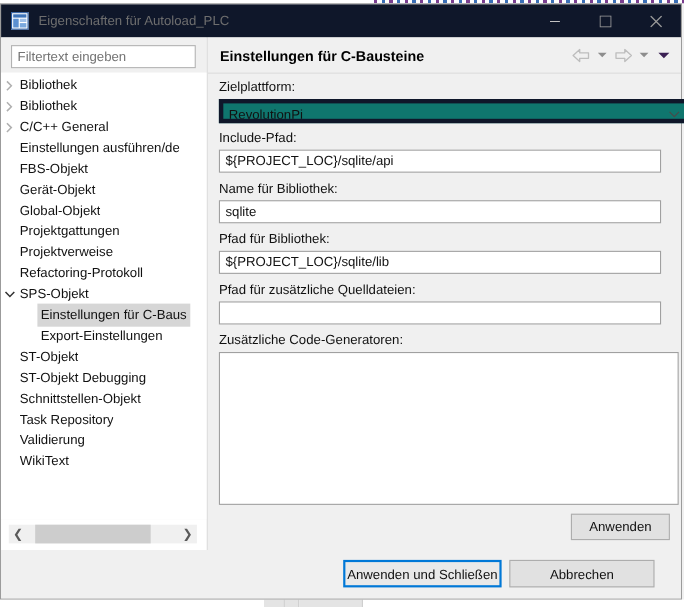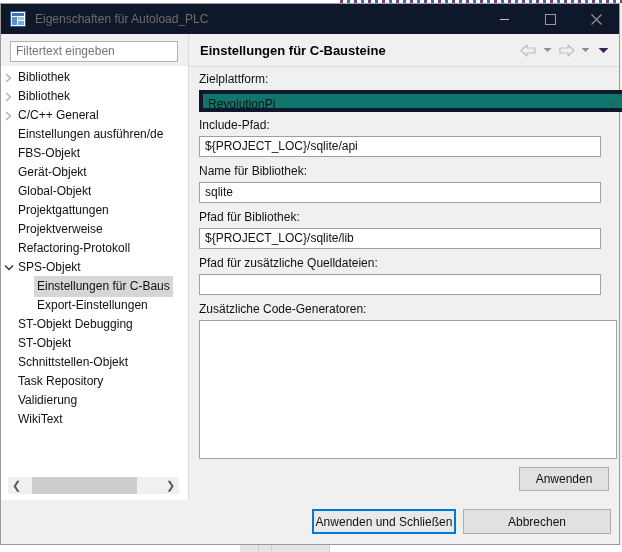--- a/index.html
+++ b/index.html
@@ -443,25 +443,25 @@
                 <span class="tlabel">SPS-Objekt</span>
               </div>
               <div class="trow lvl1 sel">
                 <span class="tlabel">Einstellungen für C-Baus</span>
               </div>
               <div class="trow lvl1">
                 <span class="tlabel">Export-Einstellungen</span>
               </div>
               <div class="trow lvl0">
                 <span class="twist"></span>
+                <span class="tlabel">ST-Objekt</span>
+              </div>
+              <div class="trow lvl0">
+                <span class="twist"></span>
                 <span class="tlabel">ST-Objekt Debugging</span>
-              </div>
-              <div class="trow lvl0">
-                <span class="twist"></span>
-                <span class="tlabel">ST-Objekt</span>
               </div>
               <div class="trow lvl0">
                 <span class="twist"></span>
                 <span class="tlabel">Schnittstellen-Objekt</span>
               </div>
               <div class="trow lvl0">
                 <span class="twist"></span>
                 <span class="tlabel">Task Repository</span>
               </div>
               <div class="trow lvl0">
@@ -549,17 +549,17 @@
 
           <div class="apply-btn" style="top:397px;">Anwenden</div>
 
           <div class="form-sep" style="top:430px;"></div>
         </div>
       </div>
     </div>
 
     <div class="footer">
       <div class="btn primary" style="left:311px;top:9px;width:144px;">Anwenden und Schließen</div>
-      <div class="btn" style="left:462px;top:9px;width:148px;">Abbrechen</div>
+      <div class="btn" style="left:462px;top:9px;width:132px;">Abbrechen</div>
     </div>
 
   </div>
 </div>
 
 </body></html>

